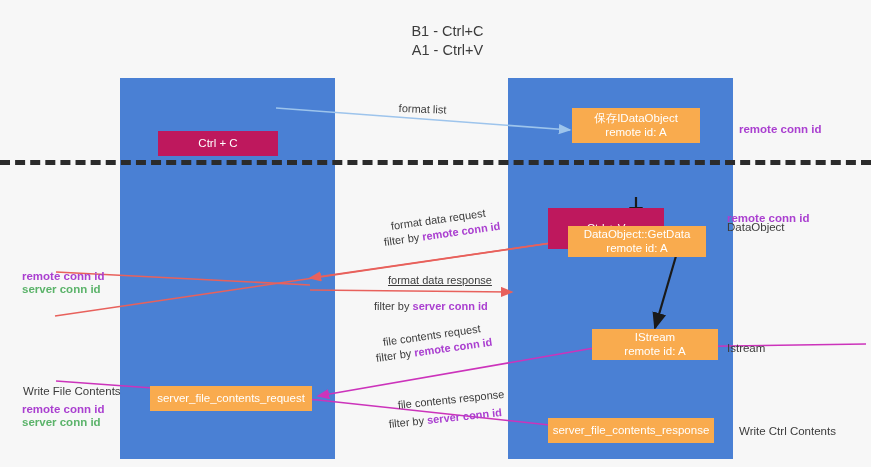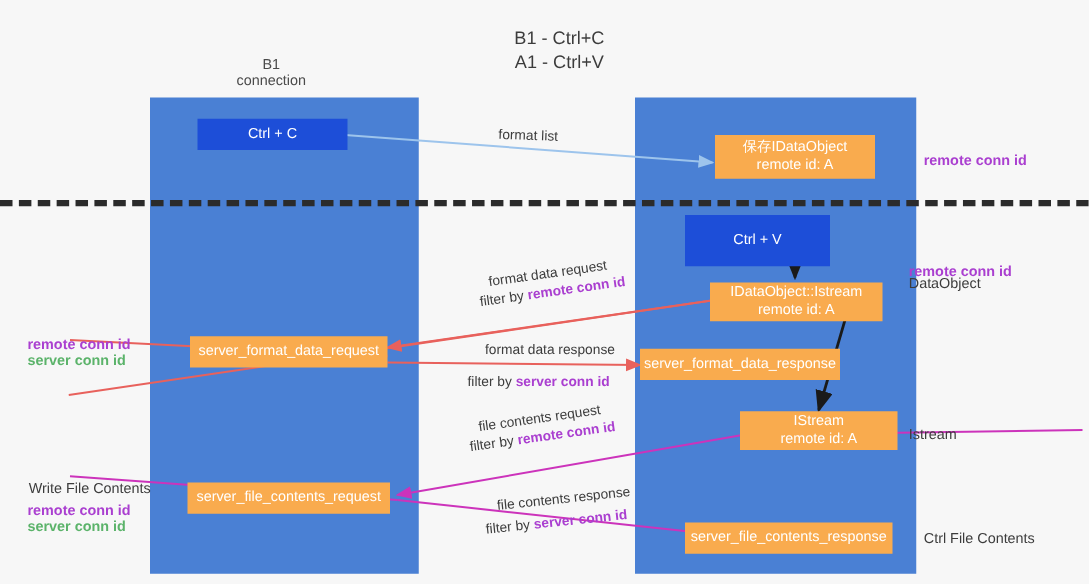--- a/index.html
+++ b/index.html
@@ -35,21 +35,21 @@
     align-items: center;
     justify-content: center;
     text-align: center;
     color: #ffffff;
     font-size: 11.5px;
     line-height: 13.5px;
     padding: 2px 4px;
     white-space: pre-line;
   }
   .node.orange { background: #f9ab4e; }
-  .node.green  { background: #1d4ed8; }
+  .node.green  { background: #be185d; margin-top: 36px; }
 
   .side-label {
     position: absolute;
     font-size: 11.5px;
     line-height: 14px;
     white-space: pre-line;
   }
   .side-label.plain  { color: #3c3c3c; }
   .side-label.purple { color: #aa3fd0; font-weight: bold; }
   .side-label.green  { color: #5bb36a; font-weight: bold; }
@@ -88,22 +88,20 @@
   }
 </style>
 </head>
 <body>
 
 <div id="canvas">
 
   <div class="title-block" style="left:0; top:22px;padding-left:12px;">B1 - Ctrl+C
 A1 - Ctrl+V</div>
 
-  <div class="lane-title" style="left:150px; top:46px; width:134px;">B1
-connection</div>
 
   <div class="lane" style="left:120px; top:78px; width:215px; height:381px;"></div>
   <div class="lane" style="left:508px; top:78px; width:225px; height:381px;"></div>
 
   <svg class="arrows" viewBox="0 0 871 467">
     <defs>
       <marker id="ar-blue" markerWidth="8" markerHeight="8" refX="7" refY="3.2" orient="auto">
           <path d="M0,0 L8,3.2 L0,6.4 z" fill="#9dc4ec"></path>
         </marker>
       <marker id="ar-red" markerWidth="8" markerHeight="8" refX="7" refY="3.2" orient="auto">
@@ -139,61 +137,59 @@
 
   <div class="divider" style="top:160px;"></div>
 
   <div class="node green" style="left:158px; top:95px; width:120px; height:25px;">Ctrl + C</div>
 
   <div class="node orange" style="left:572px; top:108px; width:128px; height:35px;">保存IDataObject
 remote id: A</div>
 
   <div class="node green" style="left:548px; top:172px; width:116px; height:41px;">Ctrl + V</div>
 
-  <div class="node orange" style="left:568px; top:226px; width:138px; height:31px;">IDataObject::Istream
+  <div class="node orange" style="left:568px; top:226px; width:138px; height:31px;">DataObject::GetData
 remote id: A</div>
 
-  <div class="node orange" style="left:152px; top:269px; width:158px; height:25px;">server_format_data_request</div>
 
-  <div class="node orange" style="left:512px; top:279px; width:160px; height:25px;">server_format_data_response</div>
 
   <div class="node orange" style="left:592px; top:329px; width:126px; height:31px;">IStream
 remote id: A</div>
 
   <div class="node orange" style="left:548px; top:418px; width:166px; height:25px;">server_file_contents_response</div>
 
   <div class="node orange" style="left:150px; top:386px; width:162px; height:25px;">server_file_contents_request</div>
 
   <div class="edge-label" style="left:399px; top:101px; transform: rotate(2deg);">format list</div>
 
   <div class="edge-label" style="left:390px; top:219px; transform: rotate(-8deg);">format data request</div>
   <div class="edge-label" style="left:383px; top:235px; transform: rotate(-8deg);">
     <span>filter by </span><span class="hl-purple">remote conn id</span>
   </div>
 
-  <div class="edge-label" style="left:388px; top:273px;">format data response</div>
+  <div class="edge-label" style="left:388px; top:273px;text-decoration:underline;">format data response</div>
   <div class="edge-label" style="left:374px; top:299px;">
     <span>filter by </span><span class="hl-purple">server conn id</span>
   </div>
 
   <div class="edge-label" style="left:382px; top:335px; transform: rotate(-8deg);">file contents request</div>
   <div class="edge-label" style="left:375px; top:351px; transform: rotate(-8deg);">
     <span>filter by </span><span class="hl-purple">remote conn id</span>
   </div>
 
   <div class="edge-label" style="left:397px; top:398px; transform: rotate(-6deg);">file contents response</div>
   <div class="edge-label" style="left:388px; top:417px; transform: rotate(-6deg);">
     <span>filter by </span><span class="hl-purple">server conn id</span>
   </div>
 
   <div class="side-label purple" style="left:739px; top:122px;">remote conn id</div>
   <div class="side-label purple" style="left:727px; top:211px;">remote conn id</div>
   <div class="side-label plain" style="left:727px; top:220px;">DataObject</div>
   <div class="side-label plain" style="left:727px; top:341px;">Istream</div>
-  <div class="side-label plain" style="left:739px; top:424px;">Ctrl File Contents</div>
+  <div class="side-label plain" style="left:739px; top:424px;">Write Ctrl Contents</div>
 
   <div class="side-label purple" style="left:22px; top:269px;">remote conn id</div>
   <div class="side-label green" style="left:22px; top:282px;">server conn id</div>
 
   <div class="side-label plain" style="left:23px; top:384px;">Write File Contents</div>
   <div class="side-label purple" style="left:22px; top:402px;">remote conn id</div>
   <div class="side-label green" style="left:22px; top:415px;">server conn id</div>
 
 </div>
 

